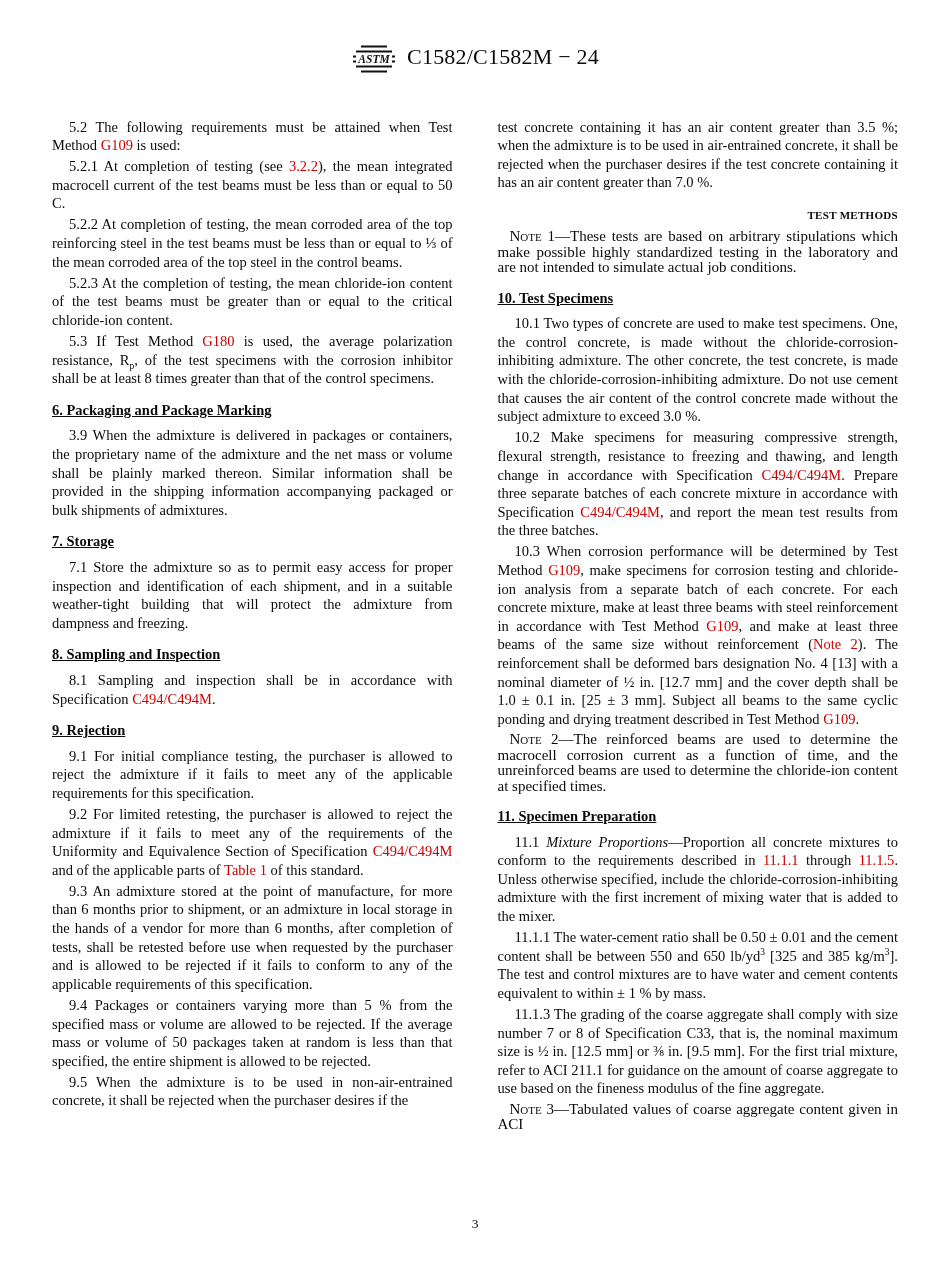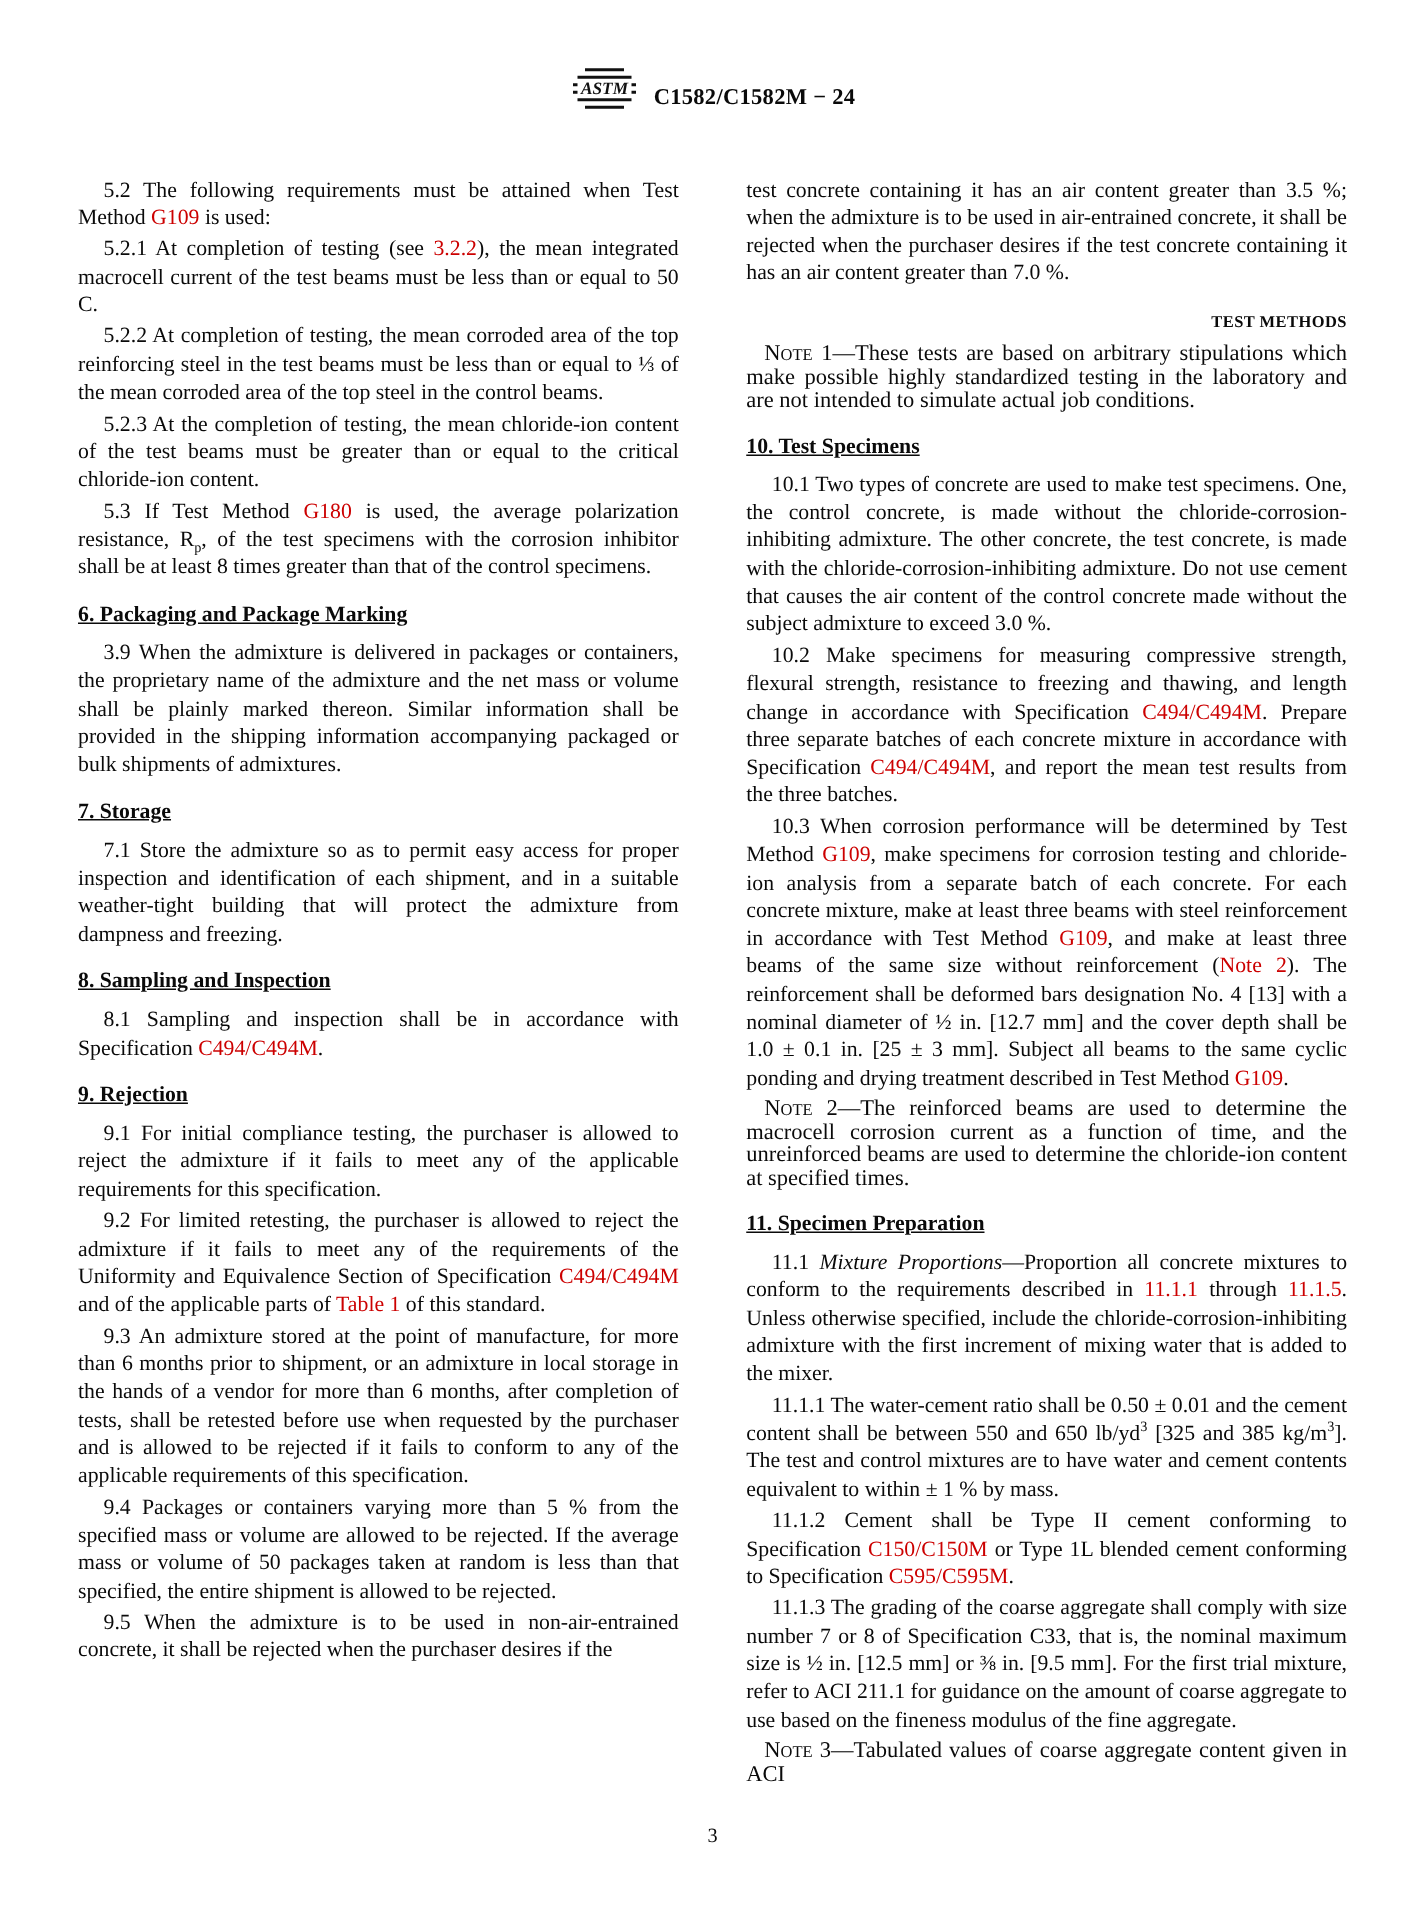--- a/index.html
+++ b/index.html
@@ -13,28 +13,28 @@
   .page {
     width: 950px;
     min-height: 1272px;
     position: relative;
     background: #ffffff;
     padding: 44px 52px 70px 52px;
   }
   .doc-header {
     display: flex;
     justify-content: center;
-    align-items: flex-end;
+    align-items: flex-start;
     gap: 10px;
     margin-bottom: 16px;
   }
   .logo { display: inline-flex; align-items: center; }
   .doc-number {
-    font-size: 15px;
-    font-weight: bold;
+    font-size: 22px;
+    font-weight: normal;
     letter-spacing: 0.2px;
   }
   .columns {
     display: flex;
     gap: 45px;
     text-align: justify;
     font-size: 14.5px;
     line-height: 18.6px;
     margin-top: 41px;
   }
@@ -127,21 +127,20 @@
         <h2 class="center-h">TEST METHODS</h2>
         <p class="note"><span class="note-label">Note 1</span><span>—These tests are based on arbitrary stipulations which make possible highly standardized testing in the laboratory and are not intended to simulate actual job conditions.</span></p>
         <h2 class="sec-h">10. Test Specimens</h2>
         <p class="para"><span>10.1 Two types of concrete are used to make test specimens. One, the control concrete, is made without the chloride-corrosion-inhibiting admixture. The other concrete, the test concrete, is made with the chloride-corrosion-inhibiting admixture. Do not use cement that causes the air content of the control concrete made without the subject admixture to exceed 3.0 %.</span></p>
         <p class="para"><span>10.2 Make specimens for measuring compressive strength, flexural strength, resistance to freezing and thawing, and length change in accordance with Specification </span><a class="ref" href="#">C494/C494M</a><span>. Prepare three separate batches of each concrete mixture in accordance with Specification </span><a class="ref" href="#">C494/C494M</a><span>, and report the mean test results from the three batches.</span></p>
         <p class="para"><span>10.3 When corrosion performance will be determined by Test Method </span><a class="ref" href="#">G109</a><span>, make specimens for corrosion testing and chloride-ion analysis from a separate batch of each concrete. For each concrete mixture, make at least three beams with steel reinforcement in accordance with Test Method </span><a class="ref" href="#">G109</a><span>, and make at least three beams of the same size without reinforcement (</span><a class="ref" href="#">Note 2</a><span>). The reinforcement shall be deformed bars designation No. 4 [13] with a nominal diameter of ½ in. [12.7 mm] and the cover depth shall be 1.0 ± 0.1 in. [25 ± 3 mm]. Subject all beams to the same cyclic ponding and drying treatment described in Test Method </span><a class="ref" href="#">G109</a><span>.</span></p>
         <p class="note"><span class="note-label">Note 2</span><span>—The reinforced beams are used to determine the macrocell corrosion current as a function of time, and the unreinforced beams are used to determine the chloride-ion content at specified times.</span></p>
         <h2 class="sec-h">11. Specimen Preparation</h2>
         <p class="para"><span>11.1 </span><em>Mixture Proportions</em><span>—Proportion all concrete mixtures to conform to the requirements described in </span><a class="ref" href="#">11.1.1</a><span> through </span><a class="ref" href="#">11.1.5</a><span>. Unless otherwise specified, include the chloride-corrosion-inhibiting admixture with the first increment of mixing water that is added to the mixer.</span></p>
         <p class="para"><span>11.1.1 The water-cement ratio shall be 0.50 ± 0.01 and the cement content shall be between 550 and 650 lb/yd</span><sup>3</sup><span> [325 and 385 kg/m</span><sup>3</sup><span>]. The test and control mixtures are to have water and cement contents equivalent to within ± 1 % by mass.</span></p>
-        <p class="para"><span>11.1.2 Cement shall be Type II cement conforming to Specification </span><a class="ref" href="#">C150/C150M</a><span> or Type 1L blended cement conforming to Specification </span><a class="ref" href="#">C595/C595M</a><span>.</span></p>
         <p class="para"><span>11.1.3 The grading of the coarse aggregate shall comply with size number 7 or 8 of Specification C33, that is, the nominal maximum size is ½ in. [12.5 mm] or ⅜ in. [9.5 mm]. For the first trial mixture, refer to ACI 211.1 for guidance on the amount of coarse aggregate to use based on the fineness modulus of the fine aggregate.</span></p>
         <p class="note"><span class="note-label">Note 3</span><span>—Tabulated values of coarse aggregate content given in ACI</span></p>
       </div>
   </div>
 
   <div class="footer">3</div>
 
 </div>
 
 </body></html>

